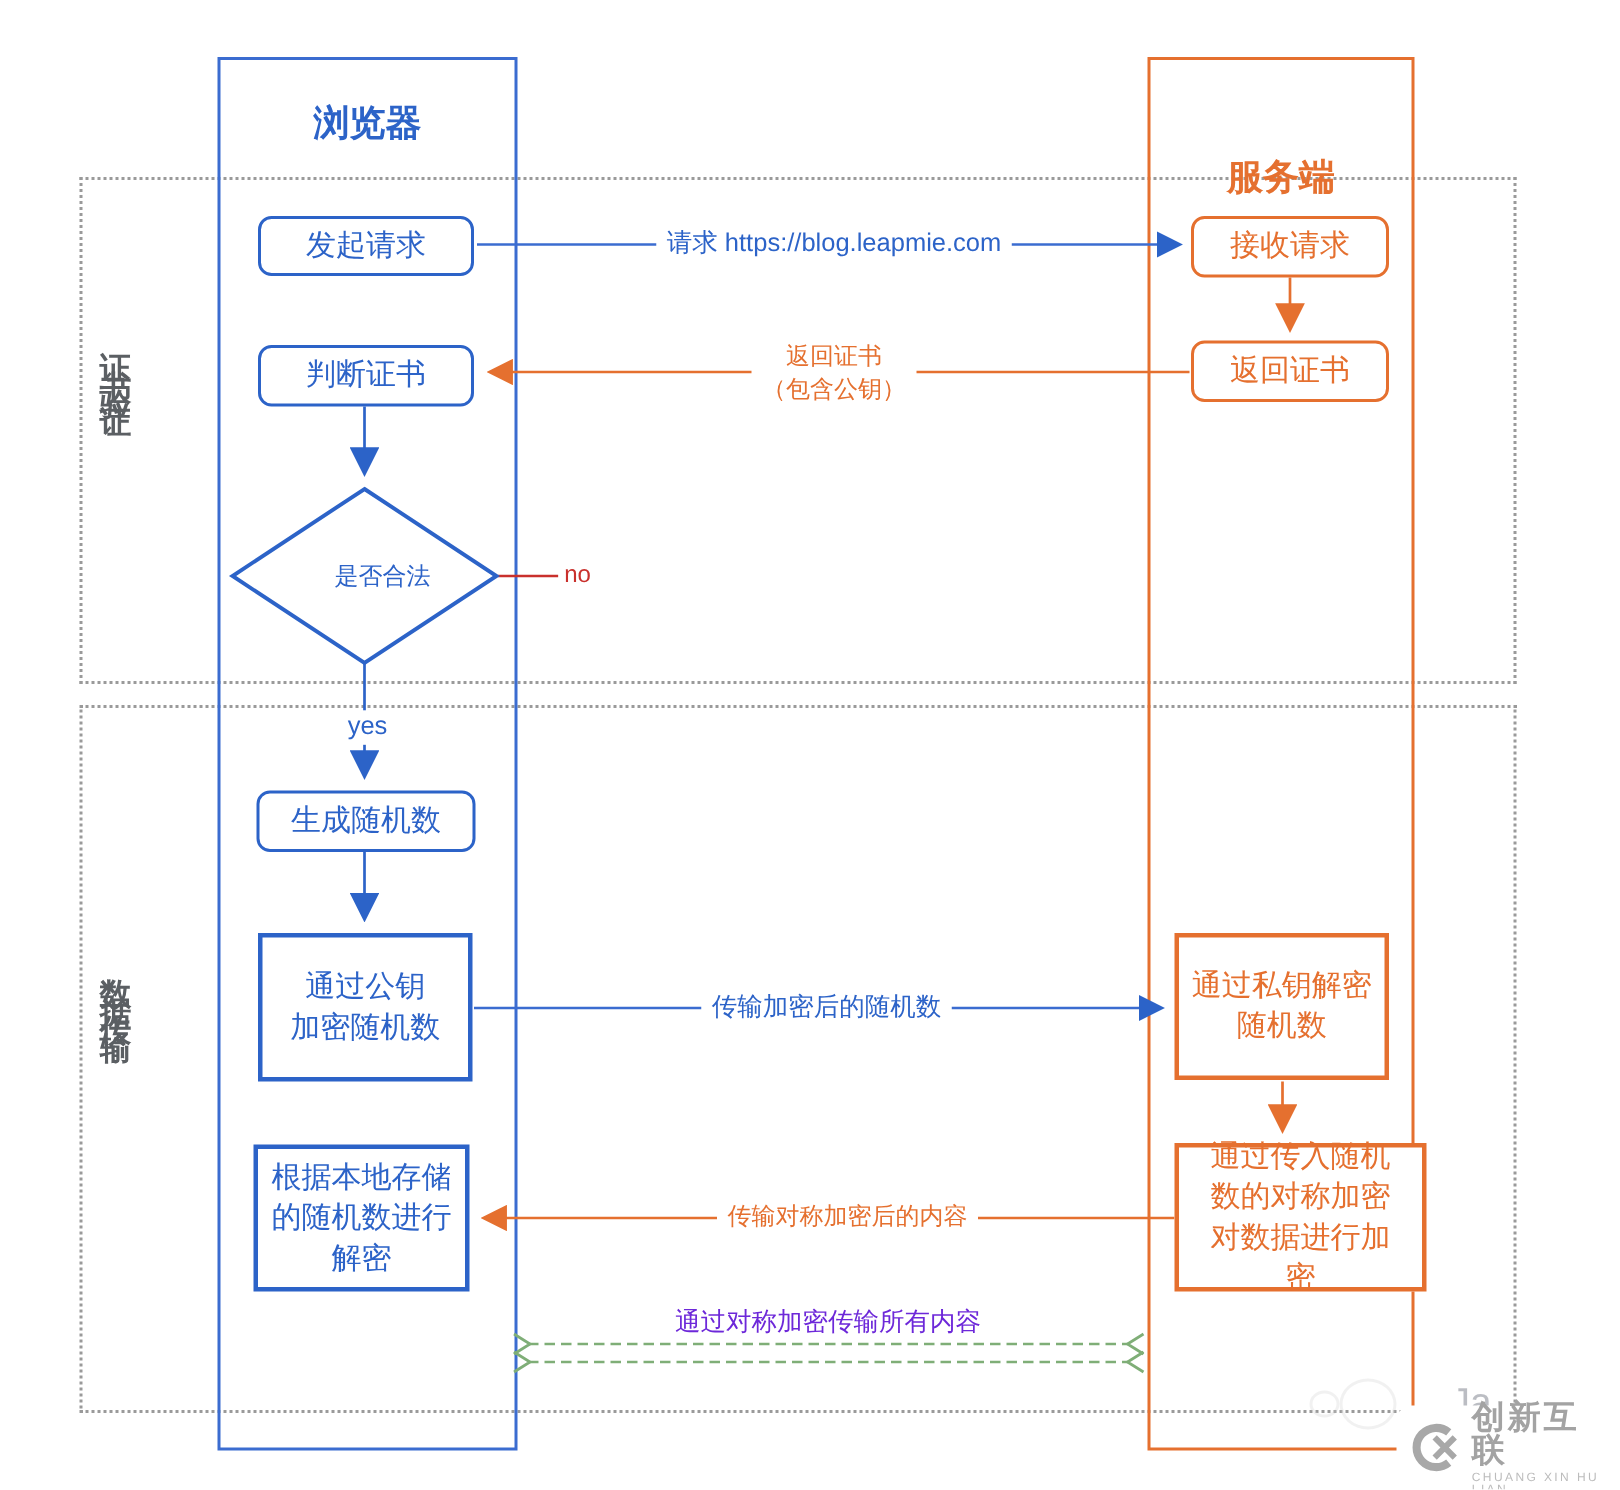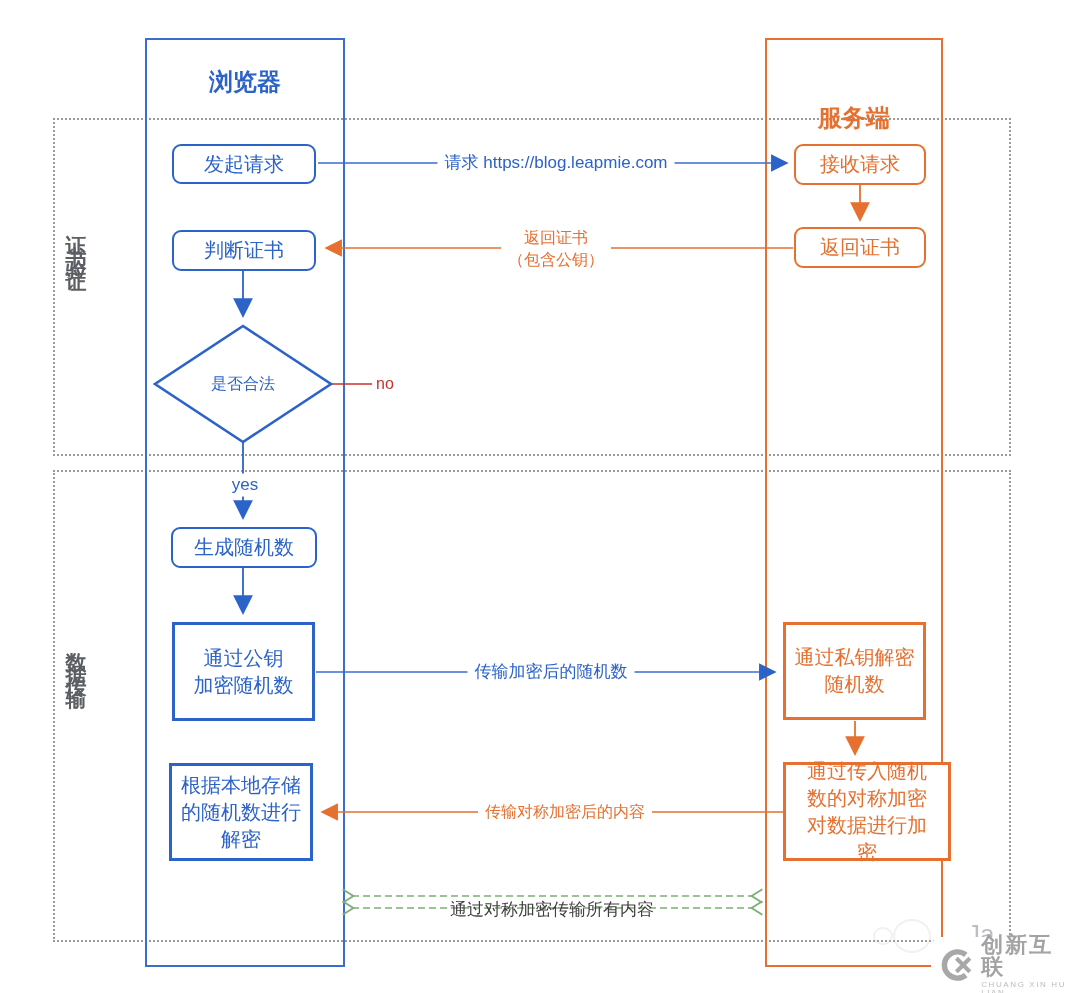--- a/index.html
+++ b/index.html
@@ -42,21 +42,21 @@
   }
 
   
   .edge-label{
     position:absolute;transform:translate(-50%,-50%);background:#fff;
     padding:0 7px;text-align:center;white-space:pre-line;line-height:1.35;font-size:16px;
   }
   .edge-label.blue{color:#2c63c8;font-size:17px;}
   .edge-label.orange{color:#e5702f;}
   .edge-label.red{color:#c9302c;padding:0 4px;}
-  .edge-label.green{color:#404040;background:transparent;margin-top:28px;}
+  .edge-label.green{color:#6d28d9;background:transparent;}
 
   svg.overlay{position:absolute;left:0;top:0;pointer-events:none;}
 
   
   .doodle{position:absolute;opacity:.28;color:#b9b9b9;}
   .doodle .blob{position:absolute;border:2px solid #cfcfcf;border-radius:50%;}
   .doodle .ja{position:absolute;font-size:26px;color:#0f172a;}
 
   
   .brand{
@@ -111,21 +111,21 @@
     <line x1="783" y1="812" x2="323" y2="812" stroke="#e5702f" stroke-width="1.6" marker-end="url(#morange)"></line>
 
     <line x1="352" y1="896" x2="753" y2="896" stroke="#7fae77" stroke-width="1.6" stroke-dasharray="7 4" marker-start="url(#mgreen)" marker-end="url(#mgreen)"></line>
     <line x1="352" y1="908" x2="753" y2="908" stroke="#7fae77" stroke-width="1.6" stroke-dasharray="7 4" marker-start="url(#mgreen)" marker-end="url(#mgreen)"></line>
 
     <polygon points="243,326 331,384 243,442 155,384" fill="#ffffff" stroke="#2c63c8" stroke-width="2.6"></polygon>
   </svg>
 
   <div class="node round blue" style="left:172px;top:144px;width:144px;height:40px;">发起请求</div>
   <div class="node round blue" style="left:172px;top:230px;width:144px;height:41px;">判断证书</div>
-  <div class="diamond-text" style="left:155px;top:326px;width:176px;height:116px;">是否合法</div>
+  <div class="diamond-text" style="left:167px;top:326px;width:176px;height:116px;">是否合法</div>
   <div class="node round blue" style="left:171px;top:527px;width:146px;height:41px;">生成随机数</div>
   <div class="node blue thick" style="left:172px;top:622px;width:143px;height:99px;">通过公钥
 加密随机数</div>
   <div class="node blue thick" style="left:169px;top:763px;width:144px;height:98px;">根据本地存储
 的随机数进行
 解密</div>
 
   <div class="node round orange" style="left:794px;top:144px;width:132px;height:41px;">接收请求</div>
   <div class="node round orange" style="left:794px;top:227px;width:132px;height:41px;">返回证书</div>
   <div class="node orange thick" style="left:783px;top:622px;width:143px;height:98px;">通过私钥解密

